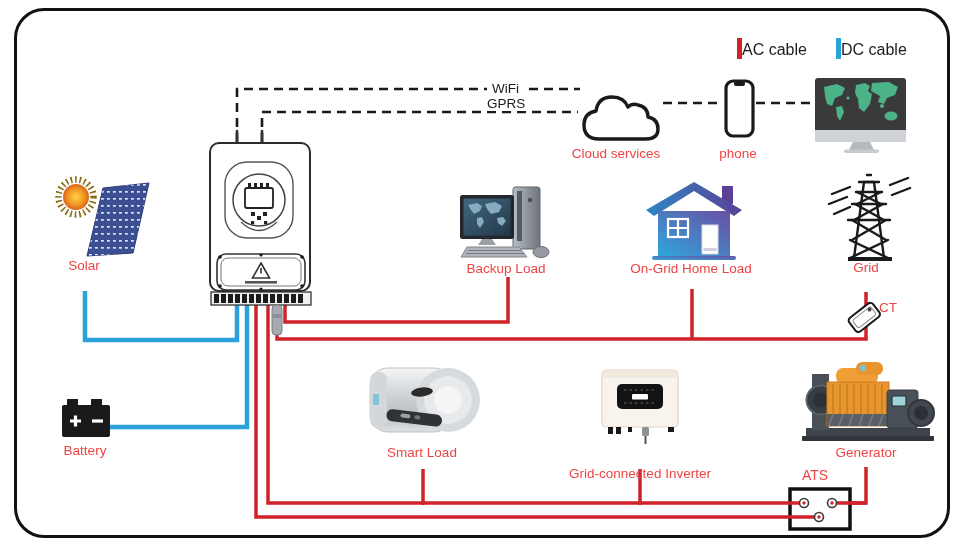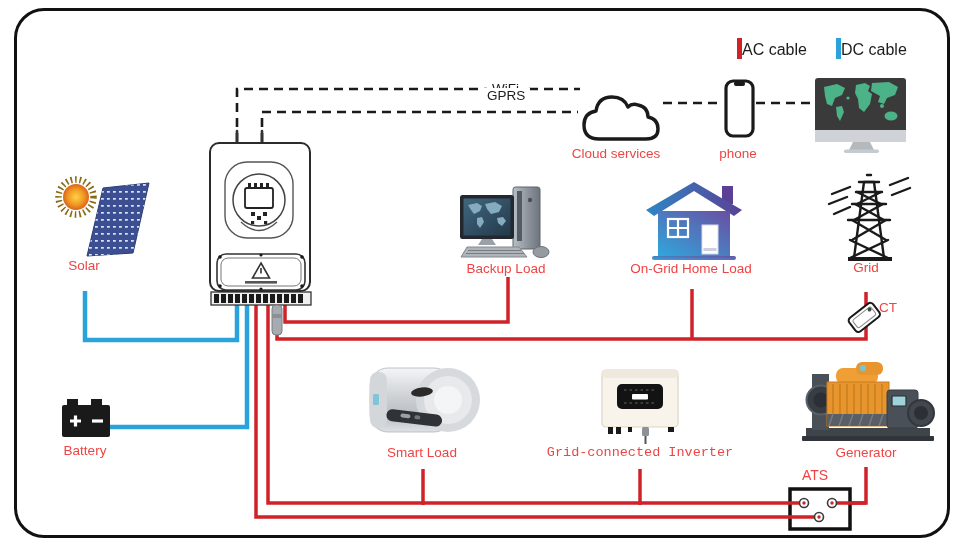--- a/index.html
+++ b/index.html
@@ -53,21 +53,21 @@
   <div class="legend-item" style="left:737px;top:38px;">
     <div class="legend-bar" style="background:#cf2329;"></div>
     <span>AC cable</span>
   </div>
   <div class="legend-item" style="left:836px;top:38px;">
     <div class="legend-bar" style="background:#2aa3dc;"></div>
     <span>DC cable</span>
   </div>
 
   <span class="abs wirelbl" style="left:487px;top:81px;">WiFi</span>
-  <span class="abs wirelbl" style="left:482px;top:88px;">GPRS</span>
+  <span class="abs wirelbl" style="left:482px;top:96px;">GPRS</span>
 
   <svg class="icon" style="left:46px;top:175px;" width="110" height="86" viewBox="0 0 110 86">
     <defs>
       <radialGradient id="sunG">
           <stop offset="0%" stop-color="#ffd24a"></stop>
           <stop offset="60%" stop-color="#f29a22"></stop>
           <stop offset="100%" stop-color="#d9641d"></stop>
         </radialGradient>
       <pattern id="pv" width="6" height="7" patternUnits="userSpaceOnUse">
           <rect x="1" y="2" width="2.8" height="1.7" fill="#dfe5f5"></rect>
@@ -318,16 +318,16 @@
 
   <span class="lbl" style="left:84px;top:258px;">Solar</span>
   <span class="lbl" style="left:85px;top:443px;">Battery</span>
   <span class="lbl" style="left:616px;top:146px;">Cloud services</span>
   <span class="lbl" style="left:738px;top:146px;">phone</span>
   <span class="lbl" style="left:506px;top:261px;text-align:center;">Backup Load</span>
   <span class="lbl" style="left:691px;top:261px;">On-Grid Home Load</span>
   <span class="lbl" style="left:866px;top:260px;">Grid</span>
   <span class="lbl lbl-left" style="left:879px;top:300px;">CT</span>
   <span class="lbl" style="left:422px;top:445px;">Smart Load</span>
-  <span class="lbl" style="left:640px;top:445px;font-family:Liberation Mono, monospace;">Grid-connected Inverter</span>
+  <span class="lbl" style="left:640px;top:466px;">Grid-connected Inverter</span>
   <span class="lbl" style="left:866px;top:445px;">Generator</span>
   <span class="lbl" style="left:815px;top:467px;font-size:14px;">ATS</span>
 </div>
 
 </body></html>

